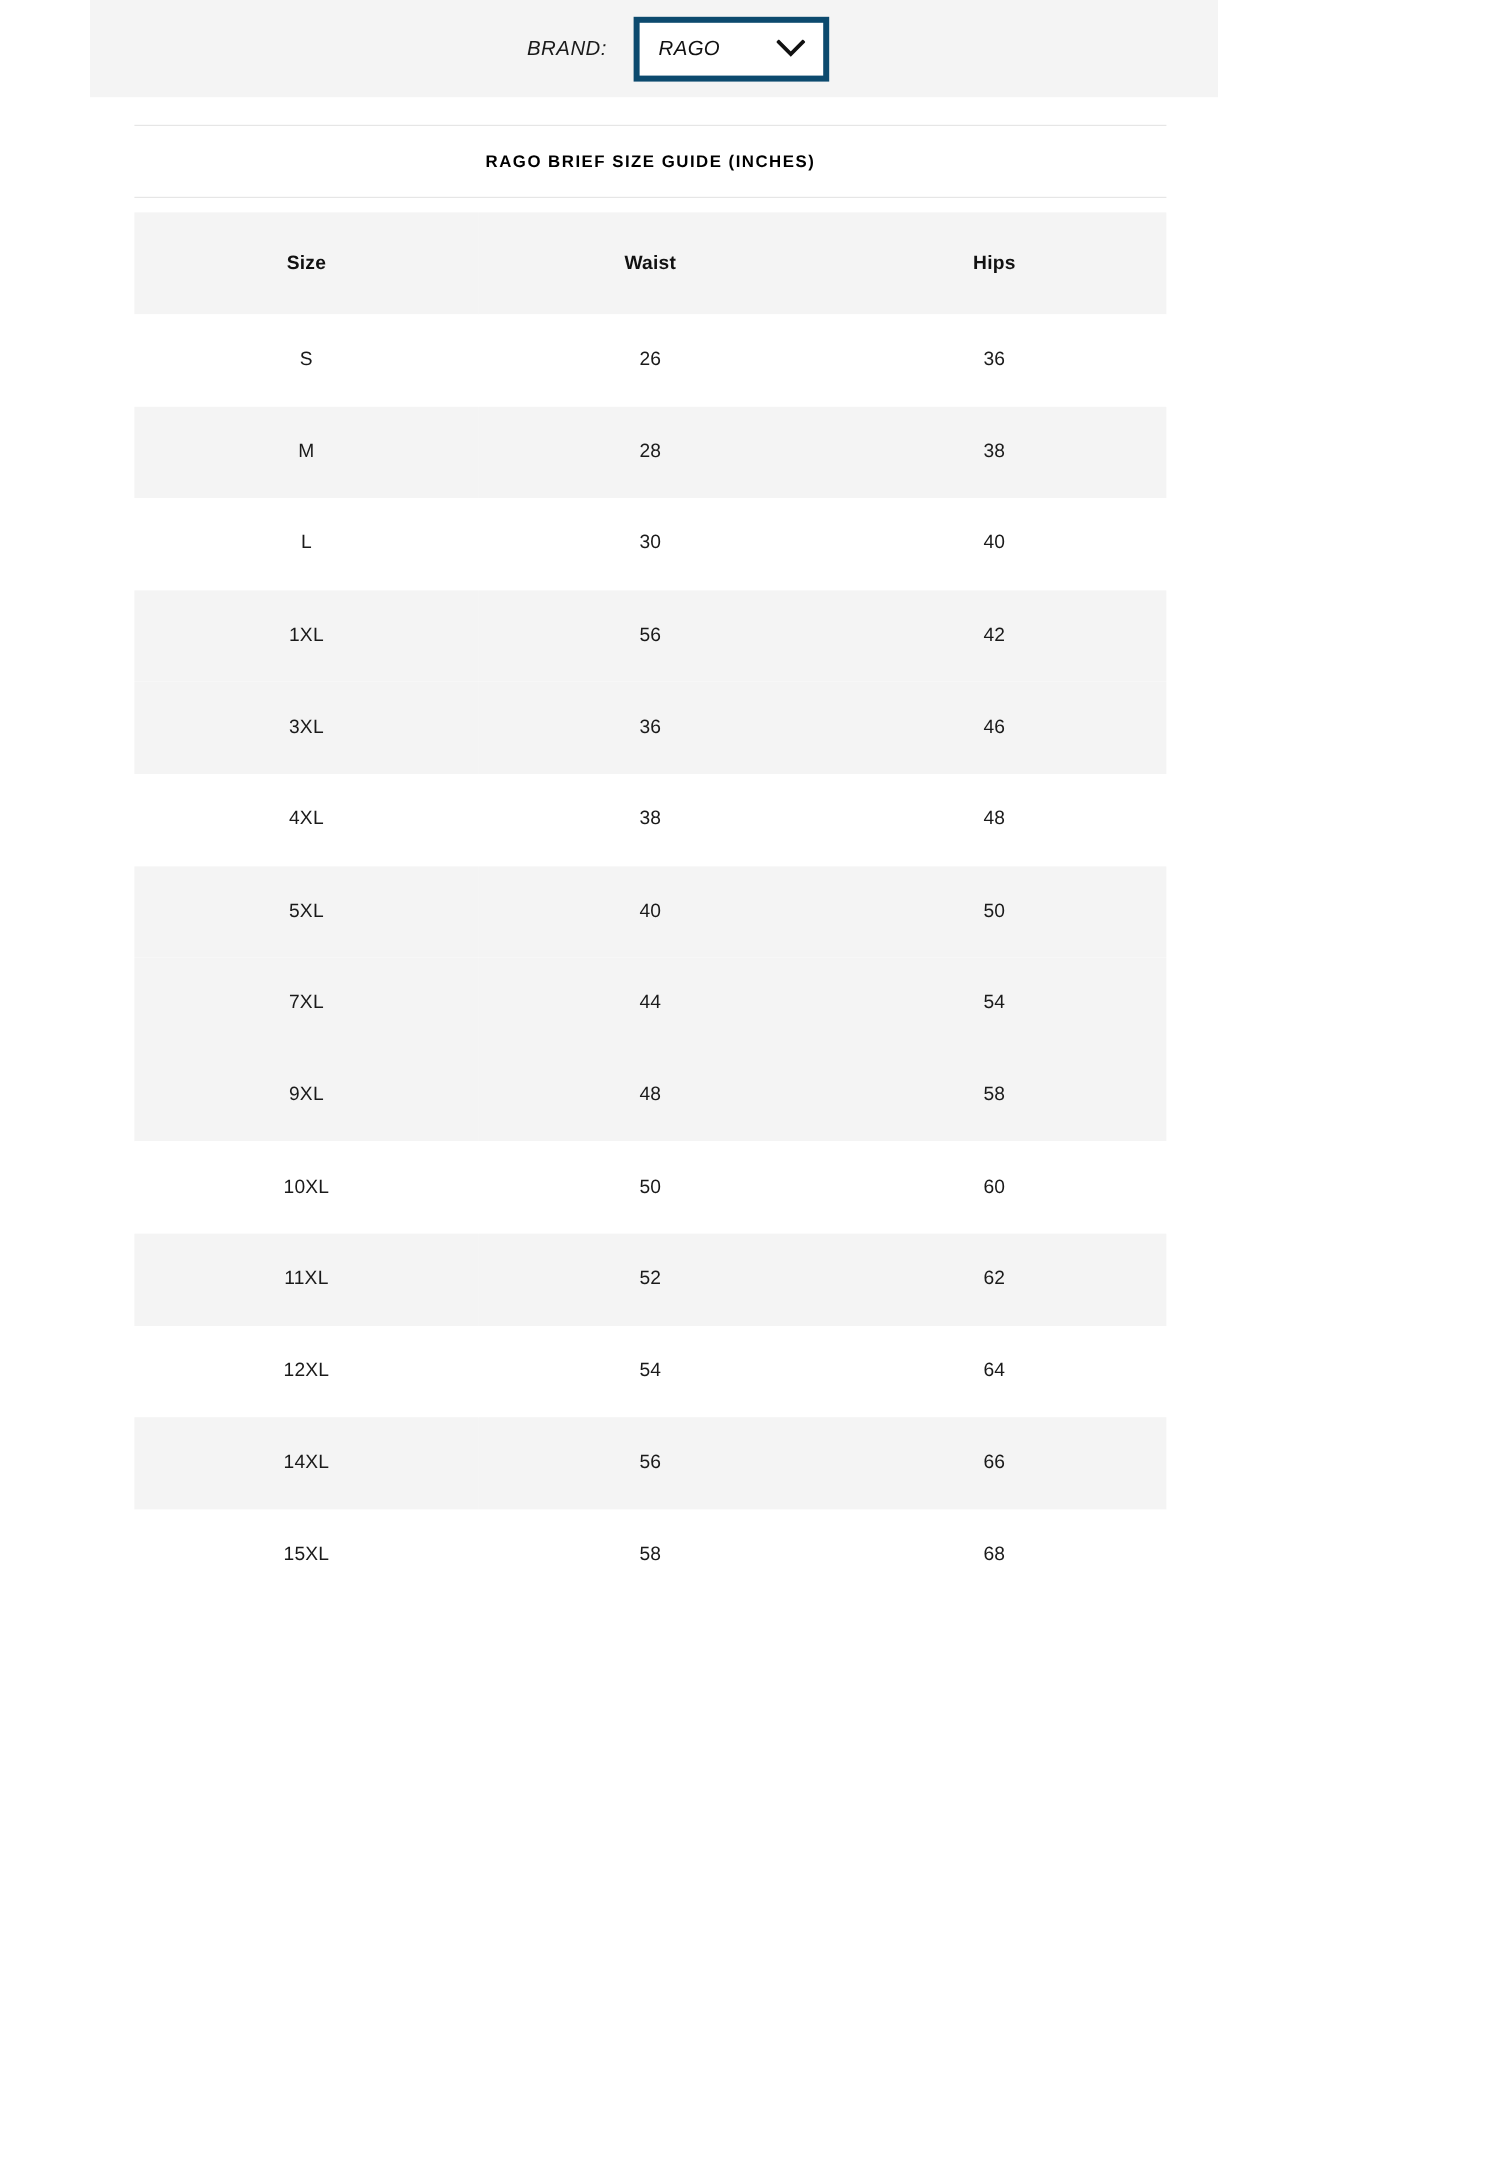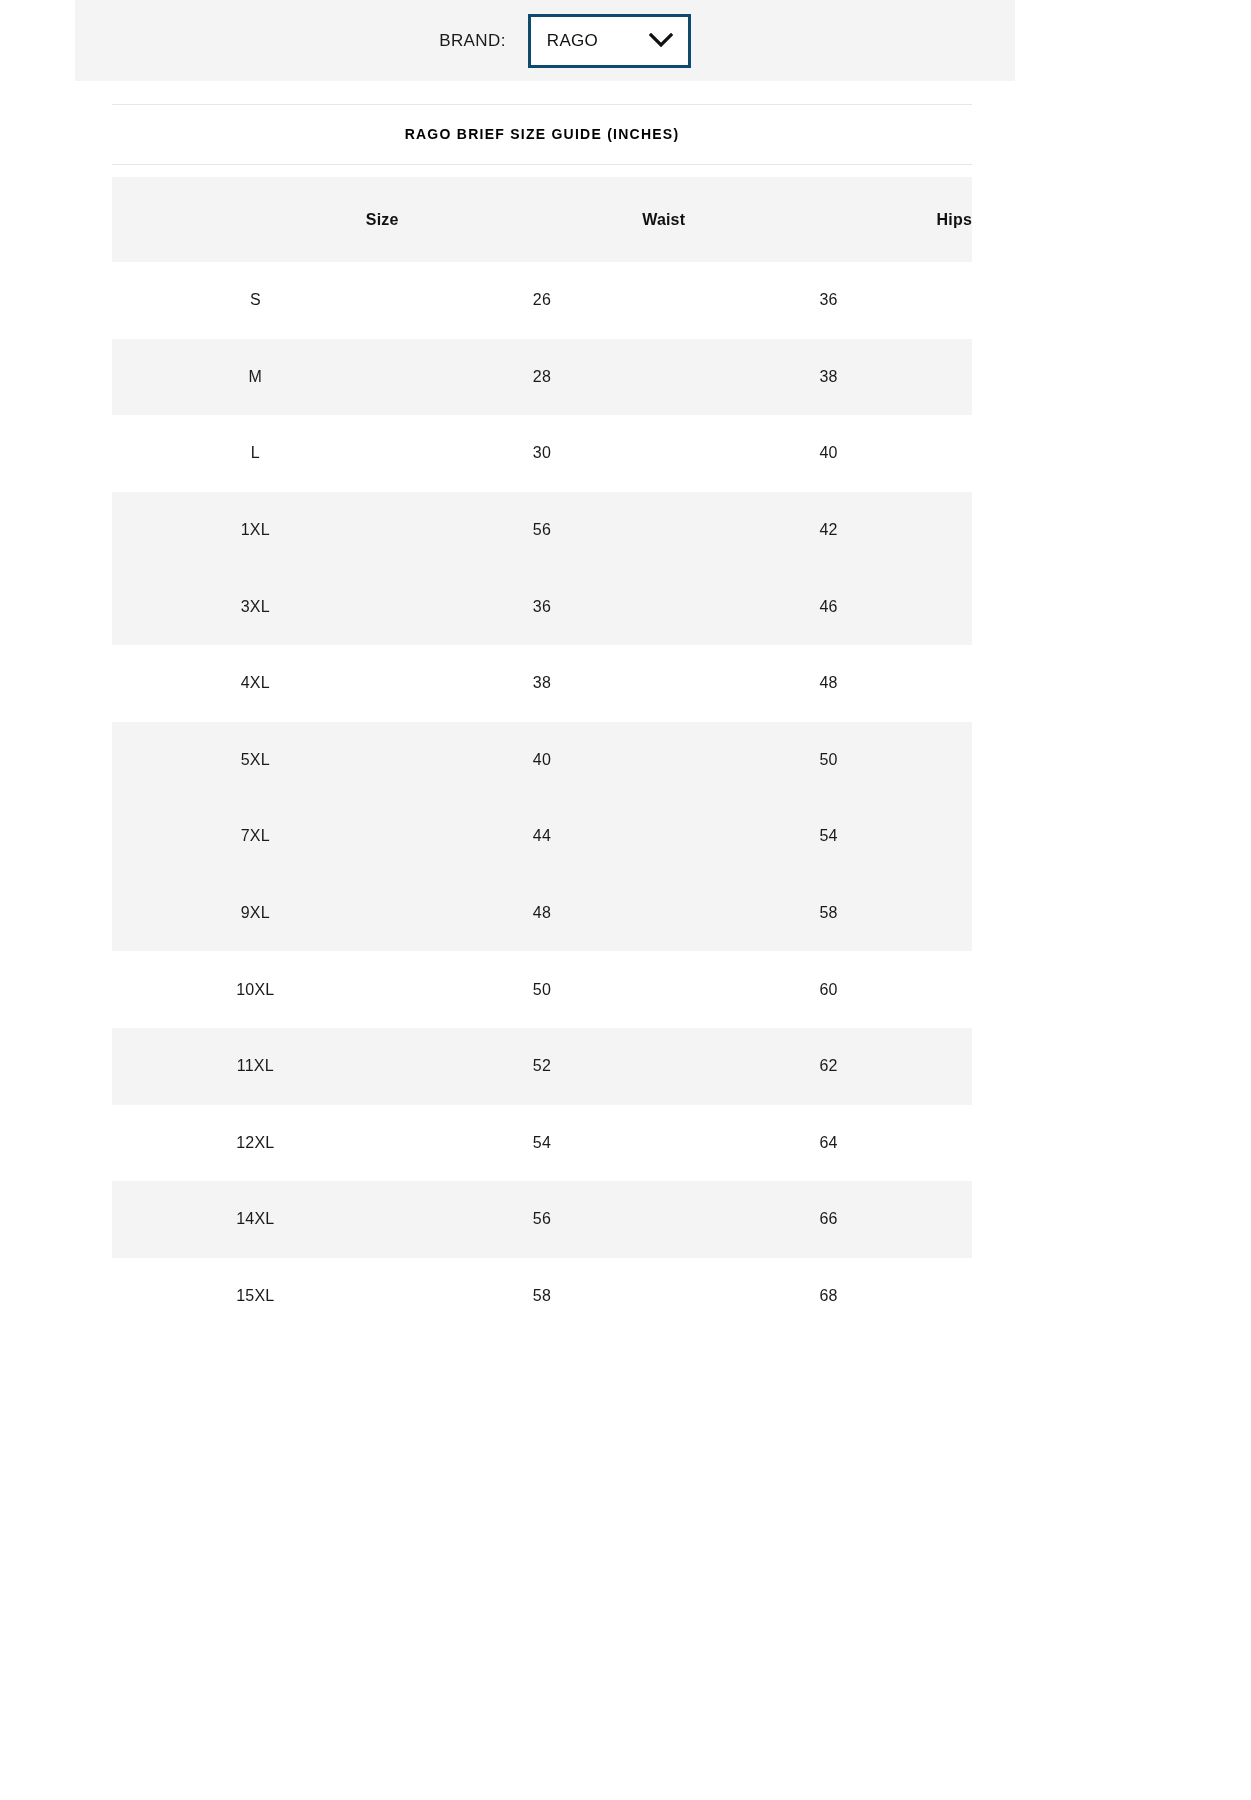--- a/index.html
+++ b/index.html
@@ -21,41 +21,42 @@
   .brand-bar {
     position: absolute;
     left: 75px;
     top: 0;
     width: 940px;
     height: 81px;
     background: #f4f4f4;
     display: flex;
     align-items: center;
     justify-content: center;
+    font-style: italic;
   }
   .brand-bar-inner {
     display: flex;
     align-items: center;
     gap: 22px;
     
     margin-left: 40px;
   }
   .brand-label {
     font-size: 17px;
     letter-spacing: 0.4px;
     color: #1a1a1a;
     font-weight: 400;
     white-space: nowrap;
   }
   .brand-select {
     position: relative;
     width: 163px;
     height: 54px;
     background: #ffffff;
-    border: 3px solid #0c4a6e;
+    border: 5px solid #0c4a6e;
     display: flex;
     align-items: center;
     padding: 0 14px 0 16px;
     cursor: pointer;
   }
   .brand-select-value {
     font-size: 17px;
     letter-spacing: 0.3px;
     color: #111111;
     flex: 1 1 auto;
@@ -104,21 +105,21 @@
   }
   table.size-table col.c-size { width: 33.33%; }
   table.size-table col.c-waist { width: 33.33%; }
   table.size-table col.c-hips { width: 33.34%; }
 
   table.size-table thead th {
     background: #f4f4f4;
     font-size: 16px;
     font-weight: bold;
     color: #111111;
-    text-align: right;
+    text-align: center;
     height: 85px;
     padding: 0;
     letter-spacing: 0.2px;
   }
   table.size-table tbody td {
     font-size: 16px;
     font-weight: 400;
     color: #1a1a1a;
     text-align: center;
     height: 76.6px;

